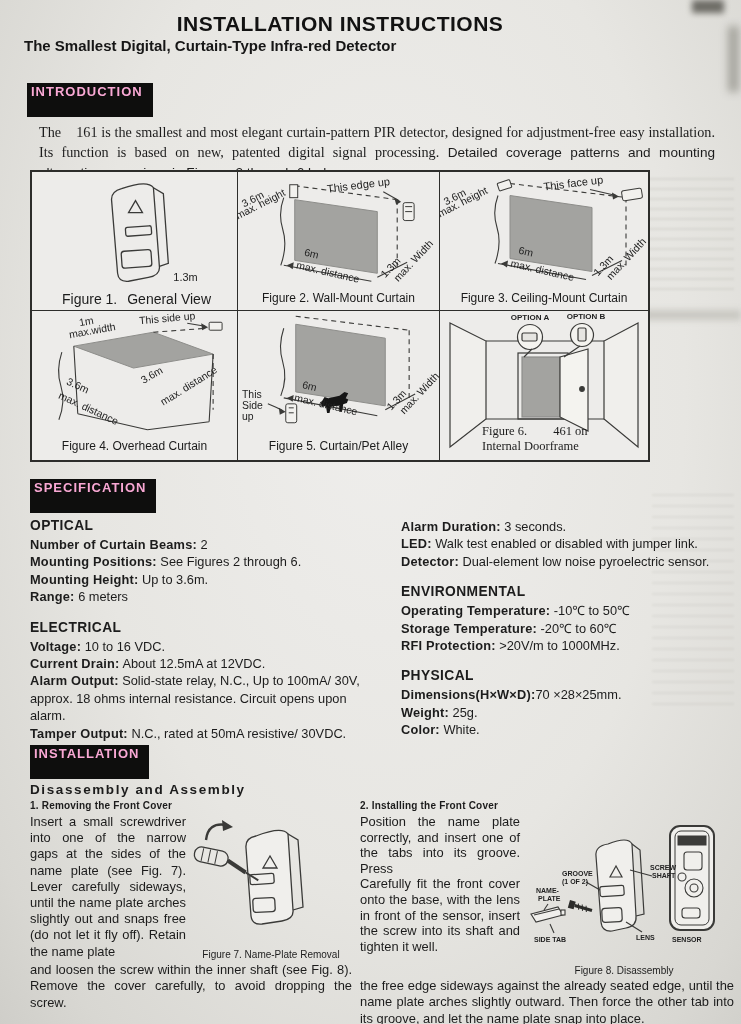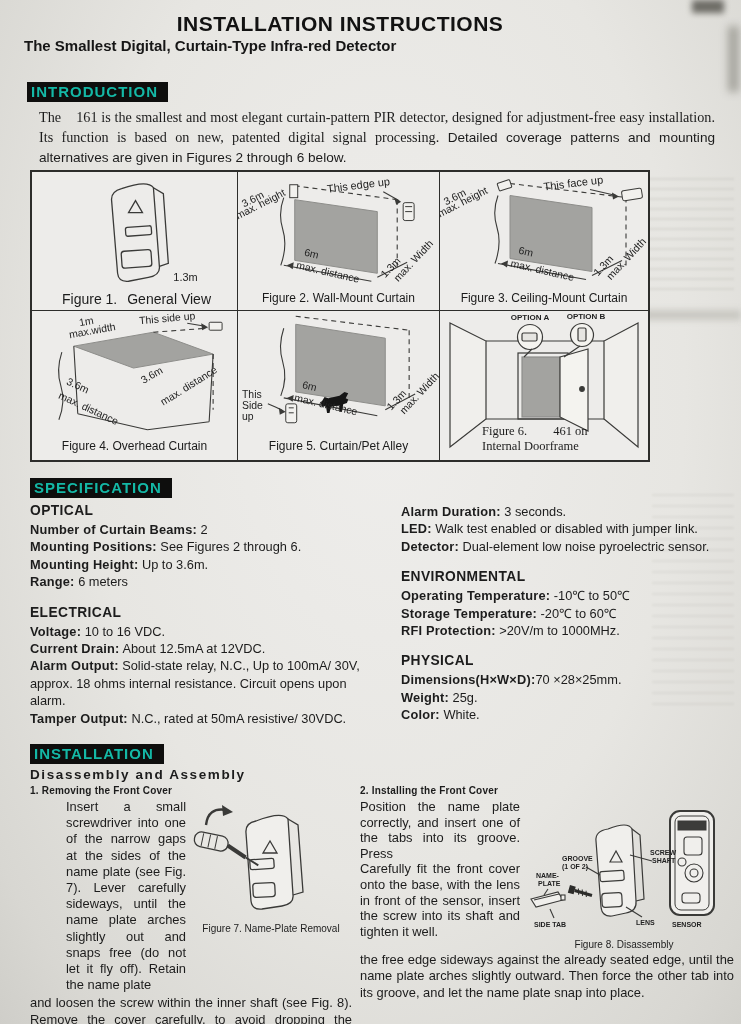--- a/index.html
+++ b/index.html
@@ -2,22 +2,22 @@
 <html><head>
 <meta charset="utf-8">
 <style>
   html,body{margin:0;padding:0;background:#8f8f8c;}
   .page{position:relative;width:741px;height:1024px;overflow:hidden;color:#1c1c1c;
     font-family:"Liberation Sans",sans-serif;
     background:radial-gradient(ellipse at 52% 38%, #efeeec 0%, #e7e6e2 55%, #d8d7d2 88%, #cfcec9 100%);}
   .doc-title{position:absolute;top:12px;left:0;width:680px;text-align:center;
     font-size:21px;font-weight:bold;letter-spacing:.5px;color:#121212;}
   .doc-subtitle{position:absolute;top:37px;left:24px;font-size:15px;font-weight:bold;color:#161616;}
-  .sec-header{display:inline-block;background:#0e0e0d;color:#14b8a6;font-weight:bold;
-    font-size:15px;letter-spacing:1px;padding:1px 10px 2px 4px;}
+  .sec-header{display:inline-block;background:#0e0e0d;color:#f9a8d4;font-weight:bold;
+    font-size:13px;letter-spacing:1px;padding:1px 10px 18px 4px;}
   .intro-block{position:absolute;top:82px;left:27px;width:700px;}
   .intro-text{margin:5px 12px 0;font-size:13.6px;line-height:1.42;text-align:justify;}
   .serif{font-family:"Liberation Serif",serif;font-size:14.2px;}
   
   .figgrid{position:absolute;top:170px;left:30px;border:2px solid #2d2d2b;
     display:grid;grid-template-columns:206px 202px 208px;grid-template-rows:139px 149px;background:#edecea;}
   .cell{position:relative;border-right:1.6px solid #2d2d2b;border-bottom:1.6px solid #2d2d2b;
     box-sizing:border-box;display:flex;flex-direction:column;overflow:hidden;}
   .cell.last-col{border-right:none;}
   .cell.last-row{border-bottom:none;}
@@ -37,26 +37,26 @@
   .spec-line{font-size:12.8px;line-height:17.4px;margin:0;text-align:left;}
   .b{font-weight:bold;letter-spacing:.2px;}
   
   .install{position:absolute;top:744px;left:30px;width:704px;}
   .install-sub{font-size:13.5px;font-weight:bold;letter-spacing:1.6px;margin:3px 0 1px;}
   .install-cols{display:flex;gap:8px;}
   .icol-left{width:322px;}
   .icol-right{width:374px;}
   .step-head{font-size:10px;font-weight:bold;margin:2px 0 3px;letter-spacing:.2px;}
   .wrap-row{display:flex;gap:4px;}
-  .narrow1{width:156px;font-size:12.9px;line-height:16.2px;text-align:justify;margin-left:36px;}
+  .narrow1{width:156px;font-size:12.9px;line-height:16.2px;text-align:justify;}
   .narrow2{width:160px;font-size:12.9px;line-height:15.6px;text-align:justify;}
   .figblock{text-align:center;}
   .fig7block{width:162px;}
   .fig8block{width:200px;}
-  .smallcap{font-size:10px;color:#1d1d1d;margin-top:4px;white-space:nowrap;}
+  .smallcap{font-size:10px;color:#1d1d1d;margin-top:15px;white-space:nowrap;}
   .cont{font-size:12.9px;line-height:16.4px;margin-top:2px;text-align:justify;}
   
   .smudge-a{position:absolute;left:692px;top:0;width:32px;height:13px;background:#47463f;filter:blur(3px);opacity:.75;}
   .smudge-b{position:absolute;left:728px;top:26px;width:11px;height:66px;background:#97968f;filter:blur(4px);opacity:.8;}
   .smudge-c{position:absolute;left:644px;top:310px;width:97px;height:10px;background:#c9c8c2;filter:blur(3px);}
   .ghost1{position:absolute;left:648px;top:178px;width:86px;height:118px;opacity:.33;filter:blur(1px);
     background:repeating-linear-gradient(#bdbcb6 0 2px, transparent 2px 10px);}
   .ghost2{position:absolute;left:652px;top:494px;width:82px;height:214px;opacity:.22;filter:blur(1px);
     background:repeating-linear-gradient(#b9b8b2 0 2px, transparent 2px 11px);}
   .ghost3{position:absolute;left:330px;top:186px;width:90px;height:60px;opacity:.12;filter:blur(1px);

